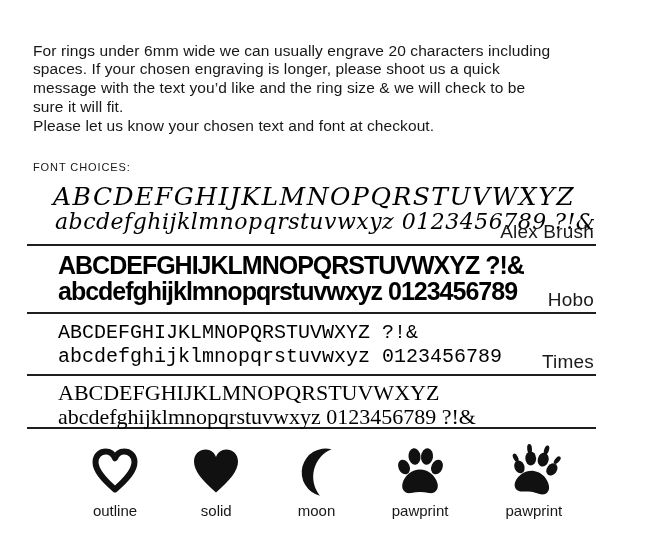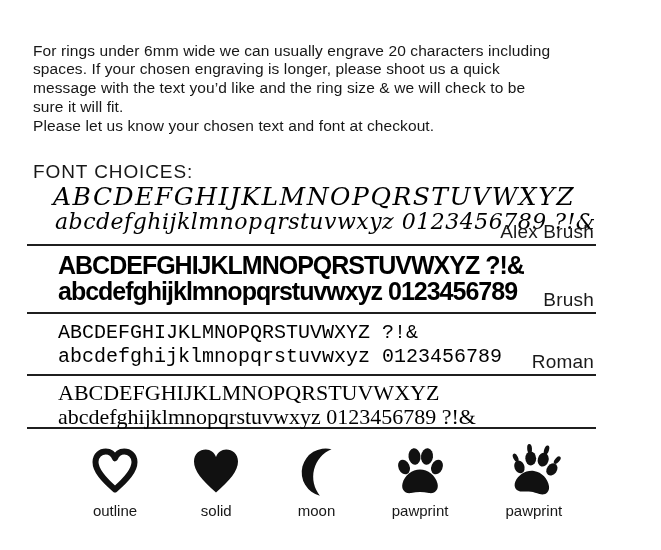--- a/index.html
+++ b/index.html
@@ -6,21 +6,21 @@
   body{width:661px;height:550px;font-family:"Liberation Sans",sans-serif;color:#1a1a1a;}
   .page{position:relative;width:661px;height:520px;background:#fff;overflow:hidden;}
 
   .intro{
     position:absolute;left:33px;top:26px;width:614px;
     font-size:15.5px;line-height:18.8px;white-space:pre-line;
     color:#171717;letter-spacing:.1px;
   }
   .heading{
     position:absolute;left:33px;top:161px;
-    font-size:19px;letter-spacing:.9px;color:#171717;
+    font-size:11px;letter-spacing:.9px;color:#171717;
   }
 
   .font-block{position:absolute;left:27px;width:569px;border-bottom:2px solid #1f1f1f;box-sizing:border-box;}
   .font-block .font-name{
     position:absolute;right:2px;bottom:1px;
     font-size:19px;color:#1a1a1a;font-family:"Liberation Sans",sans-serif;
     letter-spacing:.2px;
   }
   .sample{white-space:pre;color:#000;}
 
@@ -66,27 +66,27 @@
 
   <section class="font-block f-alex">
     <div class="sample s1">ABCDEFGHIJKLMNOPQRSTUVWXYZ</div>
     <div class="sample s2">abcdefghijklmnopqrstuvwxyz 0123456789 ?!&amp;</div>
     <div class="font-name">Alex Brush</div>
   </section>
 
   <section class="font-block f-hobo">
     <div class="sample s1">ABCDEFGHIJKLMNOPQRSTUVWXYZ ?!&amp;</div>
     <div class="sample s2">abcdefghijklmnopqrstuvwxyz 0123456789</div>
-    <div class="font-name">Brush</div>
+    <div class="font-name">Hobo</div>
   </section>
 
   <section class="font-block f-nimbus">
     <div class="sample s1">ABCDEFGHIJKLMNOPQRSTUVWXYZ ?!&amp;</div>
     <div class="sample s2">abcdefghijklmnopqrstuvwxyz 0123456789</div>
-    <div class="font-name">Roman</div>
+    <div class="font-name">Times</div>
   </section>
 
   <section class="font-block f-times">
     <div class="sample s1">ABCDEFGHIJKLMNOPQRSTUVWXYZ</div>
     <div class="sample s2">abcdefghijklmnopqrstuvwxyz 0123456789 ?!&amp;</div>
   </section>
 
   <div class="symbols">
 
     <div class="sym">

